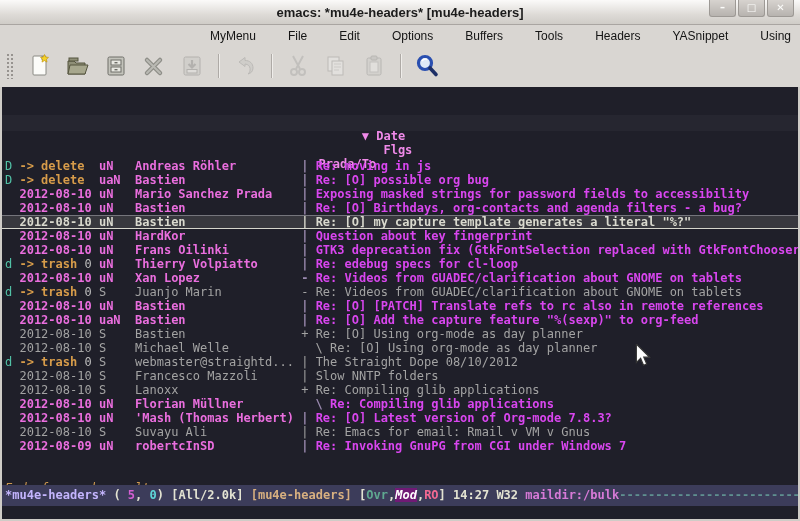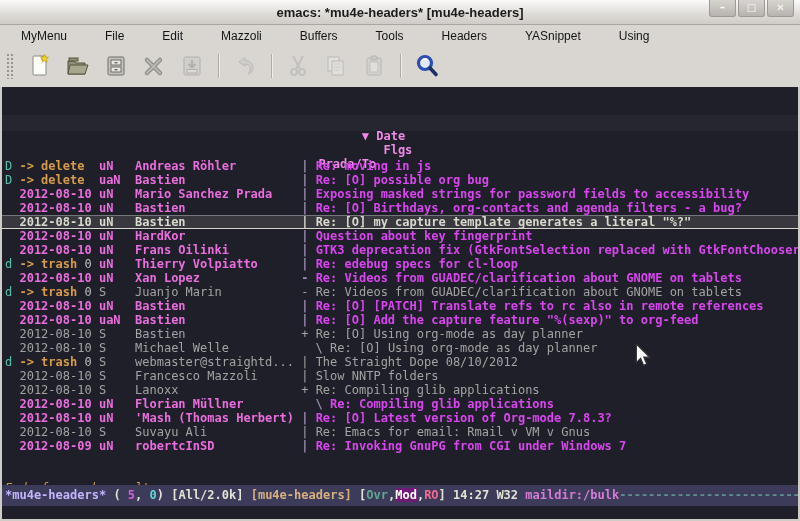--- a/index.html
+++ b/index.html
@@ -19,21 +19,21 @@
   .win-buttons{position:absolute;right:6px;top:0;display:flex;gap:2px;}
   .win-btn{
     width:25px;height:16px;border:1px solid #9d9995;border-top:none;
     border-radius:0 0 3px 3px;background:linear-gradient(#d7d3cf,#b7b3af);
     color:#fcfcfa;font-size:10px;font-weight:bold;line-height:15px;text-align:center;
     font-family:"DejaVu Sans",sans-serif;cursor:default;
   }
   
   .menubar{
     height:22px;flex:0 0 auto;background:#d9d6d2;display:flex;align-items:center;
-    padding-left:12px;gap:20px;
+    padding-left:12px;gap:14px;justify-content:flex-end;
   }
   .menu-item{
     font-family:"Liberation Sans",sans-serif;font-size:12px;color:#141414;
     padding:2px 9px;border-radius:2px;
   }
   
   .toolbar{
     height:38px;flex:0 0 auto;background:#d9d6d2;display:flex;align-items:center;
     padding-left:4px;border-bottom:2px solid #d9d6d2;
   }
@@ -90,21 +90,21 @@
     font-size:12px;line-height:21px;font-weight:bold;
     padding-left:3px;overflow:hidden;white-space:pre;
     border-left:2px solid #cfccc7;border-right:2px solid #cfccc7;
   }
   .ml-buf{color:#c4b5fd;}
   .ml-def{color:#e3e3d2;}
   .ml-mag{color:#d35fd3;}
   .ml-cyan{color:#5fd7d7;}
   .ml-tan{color:#d8b080;}
   .ml-teal{color:#5fa890;}
-  .ml-mod{color:#ffffff;background:#701a75;}
+  .ml-mod{color:#ffffff;background:#701a75;font-style:italic;}
   .ml-ro{color:#f56a93;}
   .ml-violet{color:#d77ad7;}
   .ml-dash{color:#5f9090;}
   
   .echo{
     height:13px;flex:0 0 auto;background:#1f1f29;
     border-left:2px solid #cfccc7;border-right:2px solid #cfccc7;
     border-bottom:2px solid #cfccc7;
   }
   .mouse-cursor{position:absolute;left:634px;top:344px;z-index:50;pointer-events:none;}
@@ -120,21 +120,21 @@
         <div class="win-btn">–</div>
         <div class="win-btn">□</div>
         <div class="win-btn">✕</div>
       </div>
   </div>
 
   <div class="menubar">
       <span class="menu-item">MyMenu</span>
       <span class="menu-item">File</span>
       <span class="menu-item">Edit</span>
-      <span class="menu-item">Mazzoli</span>
+      <span class="menu-item">Options</span>
       <span class="menu-item">Buffers</span>
       <span class="menu-item">Tools</span>
       <span class="menu-item">Headers</span>
       <span class="menu-item">YASnippet</span>
       <span class="menu-item">Using</span>
     </div>
 
   <div class="toolbar">
     <div class="tb-handle"></div>
   <div class="tb-btn">

